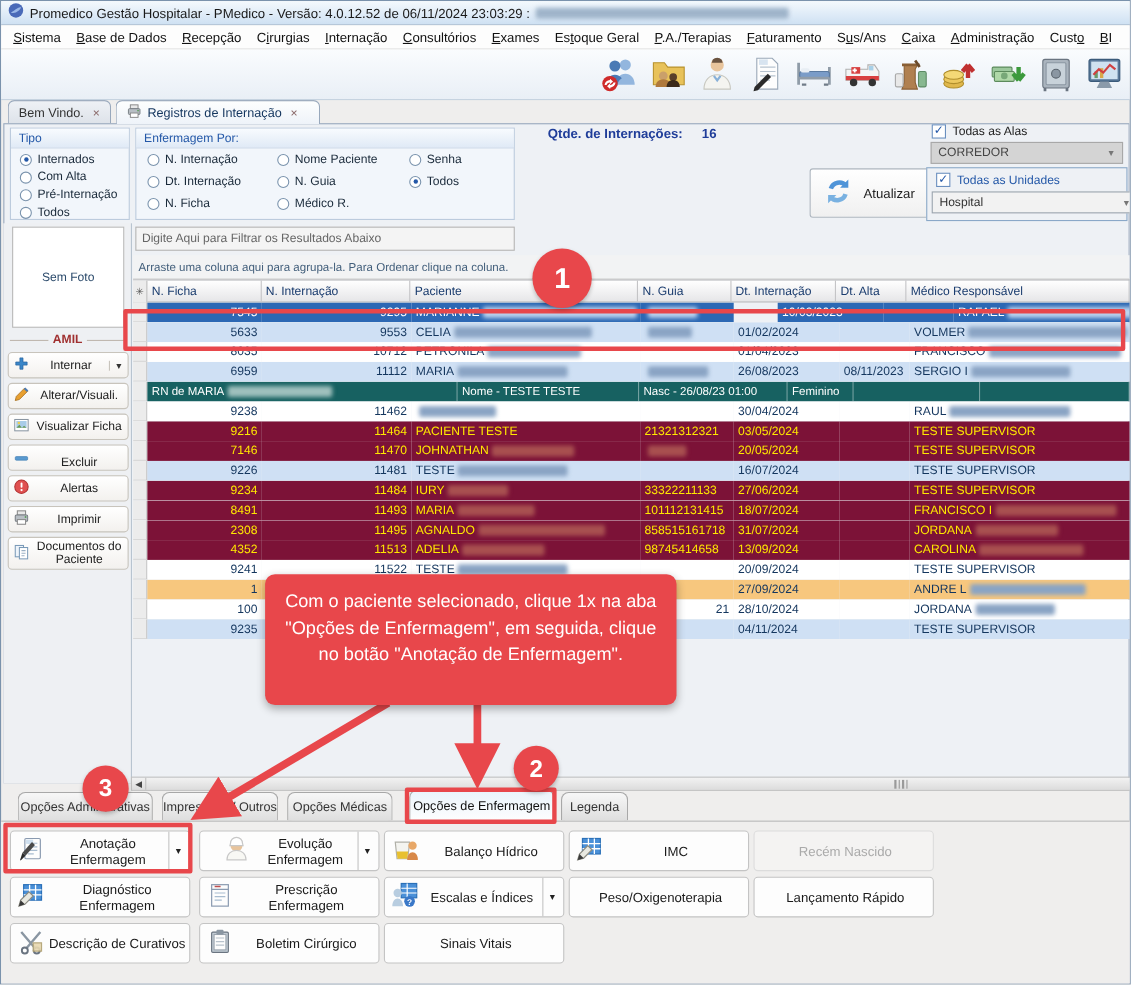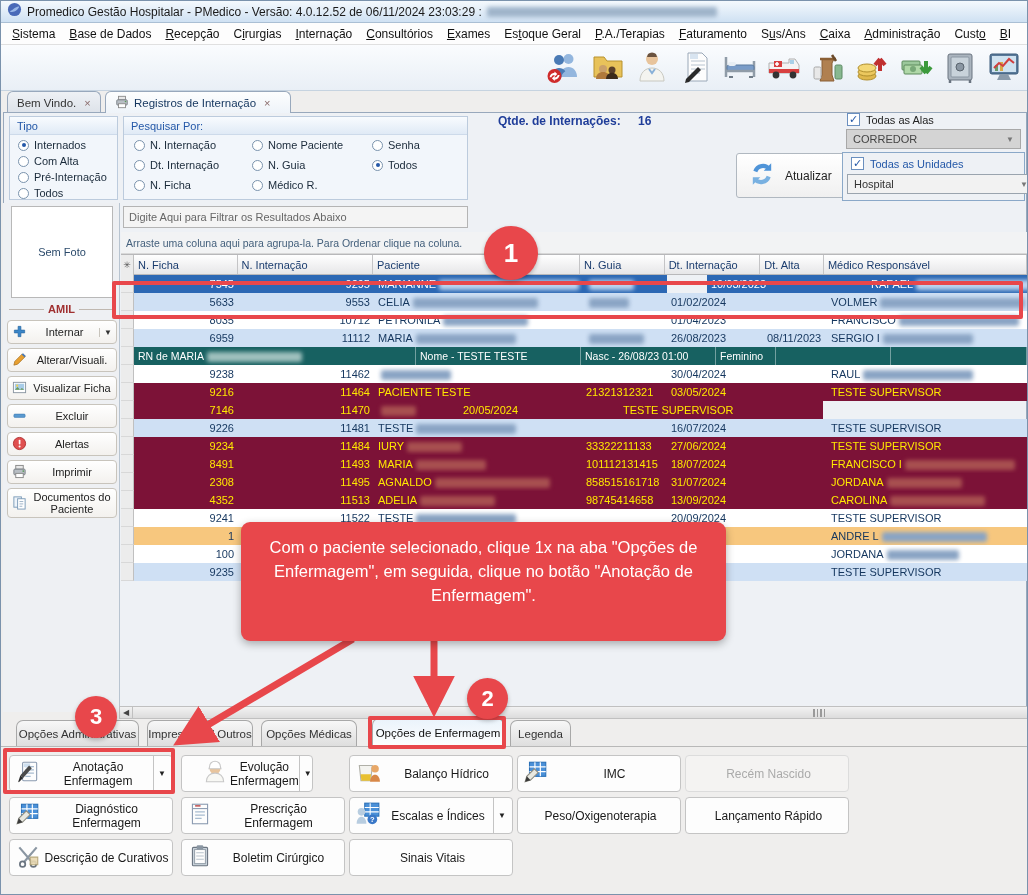--- a/index.html
+++ b/index.html
@@ -82,21 +82,21 @@
   .bottom-panel{position:absolute;left:0;top:745px;width:1028px;height:150px;background:#efeeed;border-top:1px solid #b8b8b8;}
   .bb{position:absolute;height:37px;background:#fdfdfd;border:1px solid #c4c4c4;border-radius:4px;display:flex;align-items:center;padding:0 2px 0 5px;font-size:12px;color:#1a1a1a;}
   .bb svg{width:26px;height:26px;flex:0 0 auto;margin-right:2px;}
   .bb .lb{flex:1;text-align:center;}
   .bb .dd{border-left:1px solid #c4c4c4;align-self:stretch;display:flex;align-items:center;padding:0 4px;font-size:8px;color:#222;}
   .bb.disabled{background:#f4f3f2;border-color:#dcdcdc;color:#aaa;}
   
   .ann{position:absolute;pointer-events:none;}
   .red-rect{border:4px solid #e8474b;border-radius:2px;z-index:35;}
   .circle{background:#e8474b;border-radius:50%;color:#fff;font-weight:bold;display:flex;align-items:center;justify-content:center;z-index:45;box-shadow:0 2px 4px rgba(0,0,0,.25);}
-  .callout{left:240px;top:521px;width:485px;height:119px;background:#e8474b;border-radius:9px;z-index:44;color:#fff;font-size:16.5px;line-height:1.45;text-align:center;padding:14px 8px;box-shadow:0 3px 8px rgba(0,0,0,.3);}
+  .callout{left:240px;top:521px;width:374px;height:119px;background:#e8474b;border-radius:9px;z-index:44;color:#fff;font-size:16.5px;line-height:1.45;text-align:center;padding:14px 8px;box-shadow:0 3px 8px rgba(0,0,0,.3);}
   .overlay-svg{position:absolute;left:0;top:0;z-index:40;pointer-events:none;}
 </style>
 </head>
 <body>
 
 <div class="app">
 
   <div class="titlebar">
     <span><svg width="15" height="15" viewBox="0 0 16 16">
           <circle cx="8" cy="8" r="7" fill="#4a6ab8"></circle>
@@ -260,21 +260,21 @@
           <span class="radio-lb">Pré-Internação</span>
         </div>
         <div class="radio-row">
           <span class="radio"></span>
           <span class="radio-lb">Todos</span>
         </div>
       </div>
   </div>
 
   <div class="groupbox" style="left:122px;top:115px;width:345px;height:84px;">
-    <div class="gb-h">Pesquisar Por:</div>
+    <div class="gb-h">Enfermagem Por:</div>
     <div id="pesq-body" style="position:relative;">
         <div class="radio-row" style="position: absolute; left: 10px; top: 4px; margin: 0px;">
           <span class="radio"></span>
           <span class="radio-lb">N. Internação</span>
         </div>
         <div class="radio-row" style="position: absolute; left: 10px; top: 24px; margin: 0px;">
           <span class="radio"></span>
           <span class="radio-lb">Dt. Internação</span>
         </div>
         <div class="radio-row" style="position: absolute; left: 10px; top: 44px; margin: 0px;">
@@ -418,20 +418,21 @@
           <div class="g-c r-mar " style="width: 208px;">PACIENTE TESTE</div>
           <div class="g-c r-mar " style="width: 85px;">21321312321</div>
           <div class="g-c r-mar " style="width: 96px;">03/05/2024</div>
           <div class="g-c r-mar " style="width: 64px;"></div>
           <div class="g-c r-mar " style="width: 204px;">TESTE SUPERVISOR</div>
         </div>
         <div class="g-row">
           <div class="g-ind"></div>
           <div class="g-c r-mar num" style="width: 104px;">7146</div>
           <div class="g-c r-mar num" style="width: 136px;">11470</div>
+          <div class="g-c r-mar " style="width: 208px;">JOHNATHAN<span class="blur b-mar" style="width: 75px; margin-left: 3px;"></span></div>
           <div class="g-c r-mar " style="width: 85px;"><span class="blur b-mar" style="width: 35px; margin-left: 3px;"></span></div>
           <div class="g-c r-mar " style="width: 96px;">20/05/2024</div>
           <div class="g-c r-mar " style="width: 64px;"></div>
           <div class="g-c r-mar " style="width: 204px;">TESTE SUPERVISOR</div>
         </div>
         <div class="g-row">
           <div class="g-ind"></div>
           <div class="g-c r-alt num" style="width: 104px;">9226</div>
           <div class="g-c r-alt num" style="width: 136px;">11481</div>
           <div class="g-c r-alt " style="width: 208px;">TESTE<span class="blur b-std" style="width: 100px; margin-left: 3px;"></span></div>
@@ -547,21 +548,21 @@
         </div>
         <div class="sb-btn" style="top: 173px; height: 24px;">
           <span><svg viewBox="0 0 16 16" style="width: 15px; height: 15px;">
               <rect x="1.5" y="2.5" width="13" height="11" fill="#fff" stroke="#8a96a2"></rect>
               <rect x="3" y="4" width="10" height="6.5" fill="#a8cce8"></rect>
               <circle cx="5.5" cy="6" r="1.2" fill="#f0d050"></circle>
               <path d="M3 10.5l3-3 2.5 3 2-2 2.5 2z" fill="#6a9a5a"></path>
             </svg></span>
           <span class="sb-lb">Visualizar Ficha</span>
         </div>
-        <div class="sb-btn" style="top: 201px; height: 24px;">
+        <div class="sb-btn" style="top: 201px; height: 24px; align-items: flex-end;">
           <span><svg viewBox="0 0 16 16" style="width: 15px; height: 15px;">
               <rect x="2" y="6.5" width="12" height="3.5" rx="1" fill="#5a9ad0" stroke="#3a7ab0" stroke-width="0.6"></rect>
             </svg></span>
           <span class="sb-lb">Excluir</span>
         </div>
         <div class="sb-btn" style="top: 229px; height: 24px;">
           <span><svg viewBox="0 0 16 16" style="width: 15px; height: 15px;">
               <circle cx="8" cy="8" r="6.5" fill="#e05050" stroke="#b03030"></circle>
               <rect x="7.2" y="4" width="1.8" height="5" rx="0.9" fill="#fff"></rect>
               <circle cx="8.1" cy="11.2" r="1.1" fill="#fff"></circle>
@@ -611,21 +612,21 @@
         <span><svg viewBox="0 0 24 24" style="width: 26px; height: 26px;">
             <rect x="7" y="3" width="13" height="17" rx="1" fill="#fdfdfd" stroke="#8a9ab0"></rect>
             <path d="M9.5 7h8M9.5 10h8M9.5 13h8M9.5 16h5" stroke="#a8bcd0"></path>
             <rect x="8" y="4" width="6" height="3.5" fill="#cfe0f0"></rect>
             <path d="M3 21l2-6 2.5 2.5-4 4z" fill="#2a2a2a"></path>
             <path d="M5 15l8-9 2.5 2.5-8 9z" fill="#4a4a4a"></path>
           </svg></span>
         <span class="lb">Anotação Enfermagem</span>
         <span class="dd">▼</span>
       </div>
-      <div class="bb" style="left: 180px; top: 754px; width: 132px; padding-left: 20px;">
+      <div class="bb" style="left: 180px; top: 754px; width: 164px; padding-left: 20px;">
         <span><svg viewBox="0 0 24 24" style="width: 26px; height: 26px;">
             <circle cx="12" cy="9" r="5" fill="#e8c49c"></circle>
             <path d="M7 7a5 5 0 0 1 10 0l.5 2h-11z" fill="#fff" stroke="#c8c8c8"></path>
             <path d="M4 21c0-5 3.5-8 8-8s8 3 8 8z" fill="#f8f8f4" stroke="#c8c8c8"></path>
           </svg></span>
         <span class="lb">Evolução Enfermagem</span>
         <span class="dd">▼</span>
       </div>
       <div class="bb" style="left: 348px; top: 754px; width: 164px;">
         <span><svg viewBox="0 0 24 24" style="width: 26px; height: 26px;">

